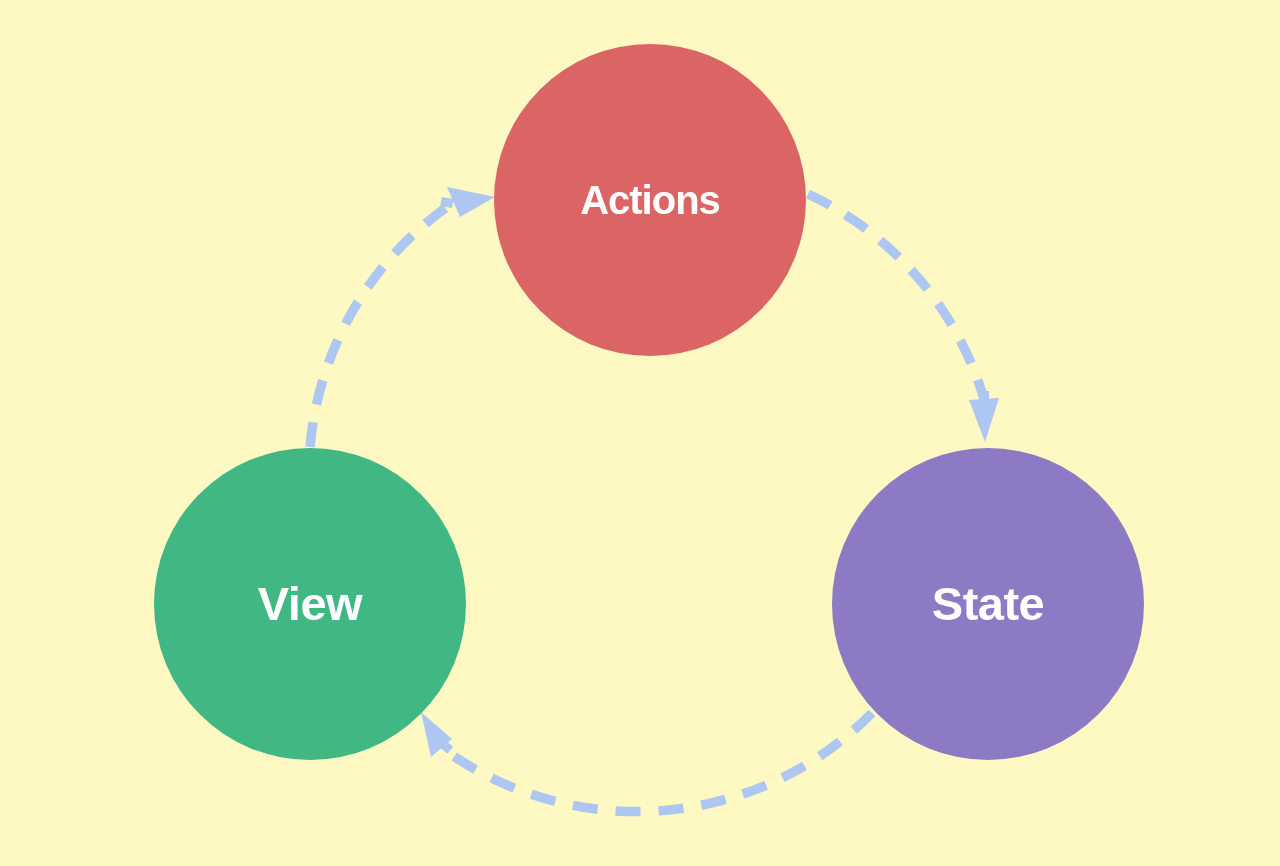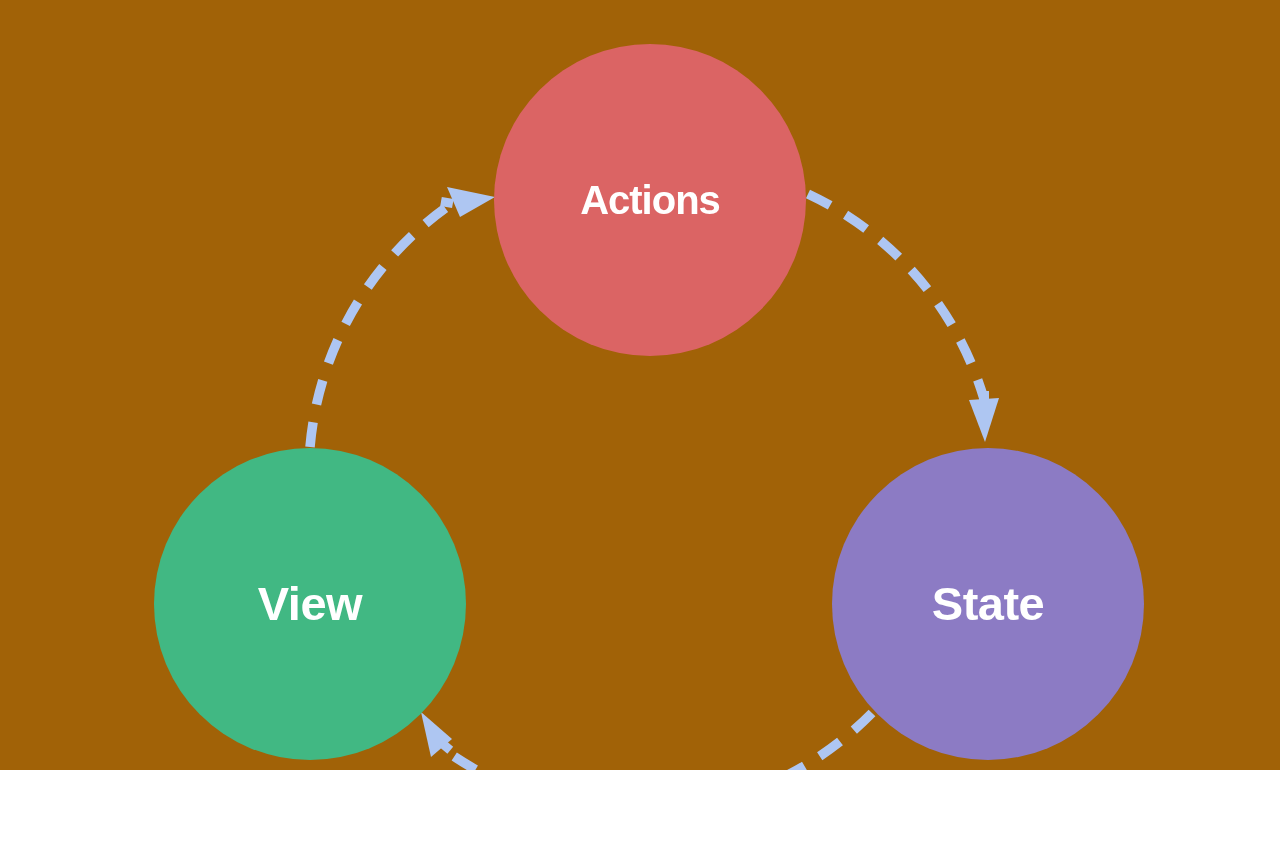--- a/index.html
+++ b/index.html
@@ -3,22 +3,22 @@
 <meta charset="utf-8">
 <style>
   html, body {
     margin: 0;
     padding: 0;
     background: #ffffff;
   }
   .canvas {
     position: relative;
     width: 1280px;
-    height: 770px;
-    background: #a16207;
+    height: 866px;
+    background: #fef9c3;
     overflow: hidden;
     font-family: "Liberation Sans", sans-serif;
   }
   svg.diagram {
     display: block;
     width: 1280px;
     height: 866px;
   }
   .node-label {
     font-family: "Liberation Sans", "DejaVu Sans", sans-serif;

